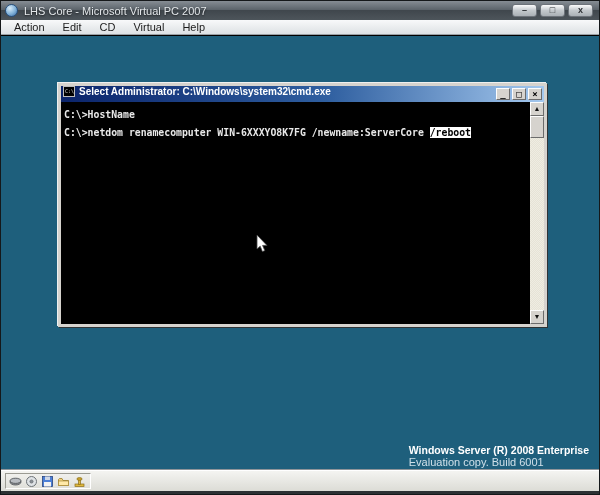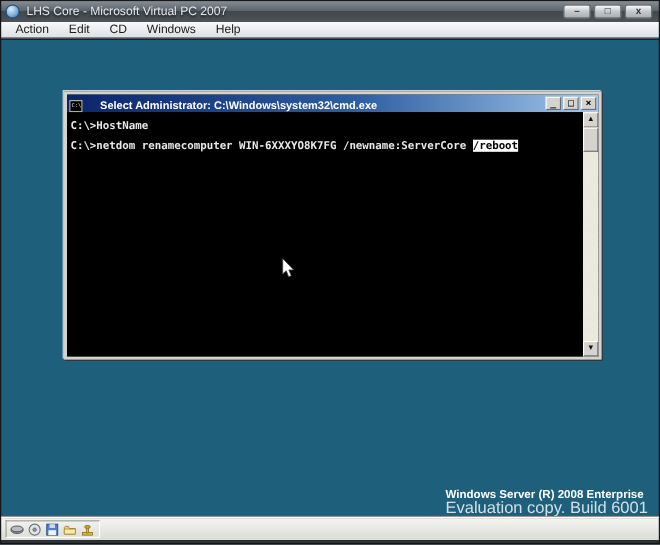--- a/index.html
+++ b/index.html
@@ -40,31 +40,31 @@
     display:flex;align-items:flex-start;padding-left:4px;
   }
   .menu-item{font-size:11px;color:#1b1b1b;padding:0 9px;line-height:14px;}
   
   .desktop{
     position:absolute;left:0;top:35px;width:100%;height:435px;
     background:#1e5f7c;overflow:hidden;
   }
   .watermark{position:absolute;right:10px;bottom:3px;text-align:left;line-height:12px;}
   .wm1{font-size:10.5px;font-weight:bold;color:#ffffff;}
-  .wm2{font-size:15px;color:#cfe0e9;}
+  .wm2{font-size:11px;color:#cfe0e9;}
   
   .cmd-window{
     position:absolute;left:57px;top:47px;width:489px;height:244px;
     border:3px solid #d6d3ce;background:#000;
     box-shadow:1px 1px 0 #2f3335,-1px -1px 0 #eef0f0;
   }
   .cmd-titlebar{
     position:absolute;left:0;top:0;width:100%;height:16px;
     background:linear-gradient(90deg,#0b246b 0%,#2f5fa0 55%,#a4c8ee 100%);
-    display:flex;align-items:flex-end;padding:0 2px;gap:12px;
+    display:flex;align-items:flex-start;padding:0 2px;
   }
   .cmd-icon{
     width:12px;height:11px;background:#000;border:1px solid #bbb;
     color:#dcdcdc;font-family:"DejaVu Sans Mono",monospace;font-size:5px;
     line-height:9px;text-align:left;padding-left:1px;flex:0 0 auto;
   }
   .cmd-title{
     margin-left:4px;font-size:10px;font-weight:bold;color:#fff;white-space:nowrap;
     overflow:hidden;
   }
@@ -134,21 +134,21 @@
       <button class="win-btn">–</button>
       <button class="win-btn">□</button>
       <button class="win-btn">x</button>
     </div>
   </div>
 
   <div class="menubar">
     <span class="menu-item">Action</span>
     <span class="menu-item">Edit</span>
     <span class="menu-item">CD</span>
-    <span class="menu-item">Windows</span>
+    <span class="menu-item">Virtual</span>
     <span class="menu-item">Help</span>
   </div>
 
   <div class="desktop">
 
     <div class="cmd-window">
       <div class="cmd-titlebar">
         <div class="cmd-icon">C:\</div>
         <div class="cmd-title">Select Administrator: C:\Windows\system32\cmd.exe</div>
         <div class="cmd-buttons">

